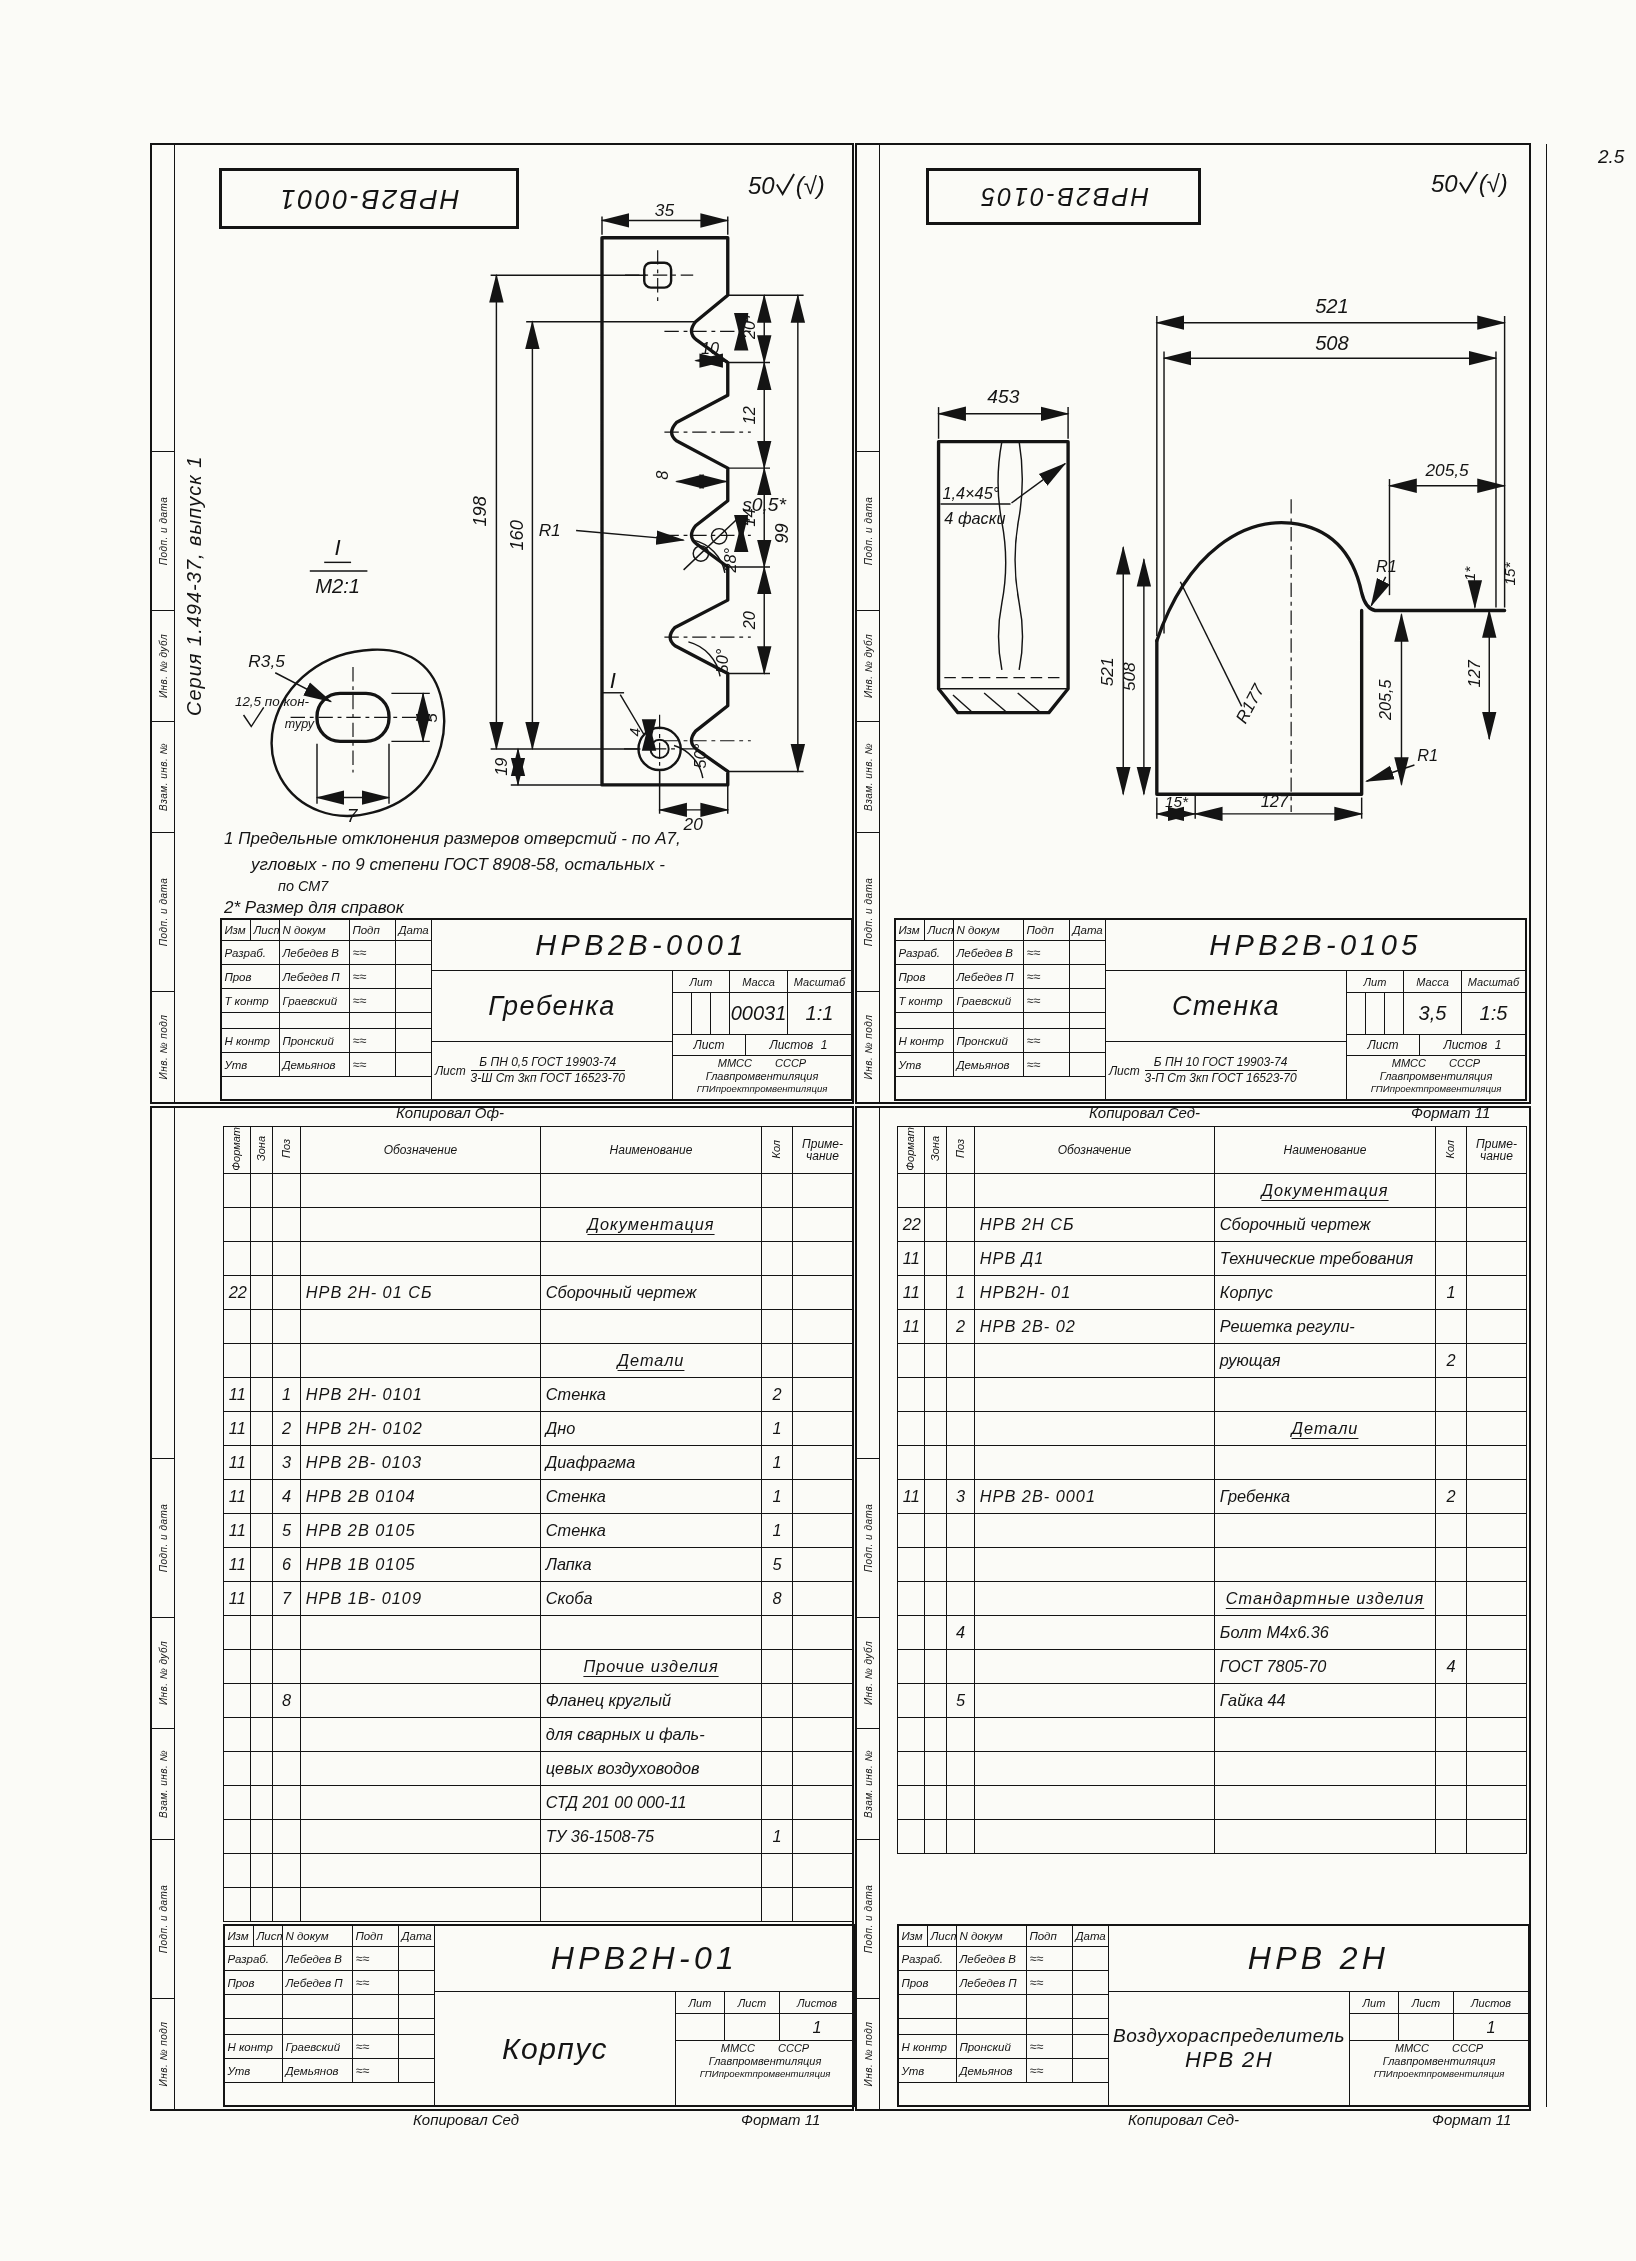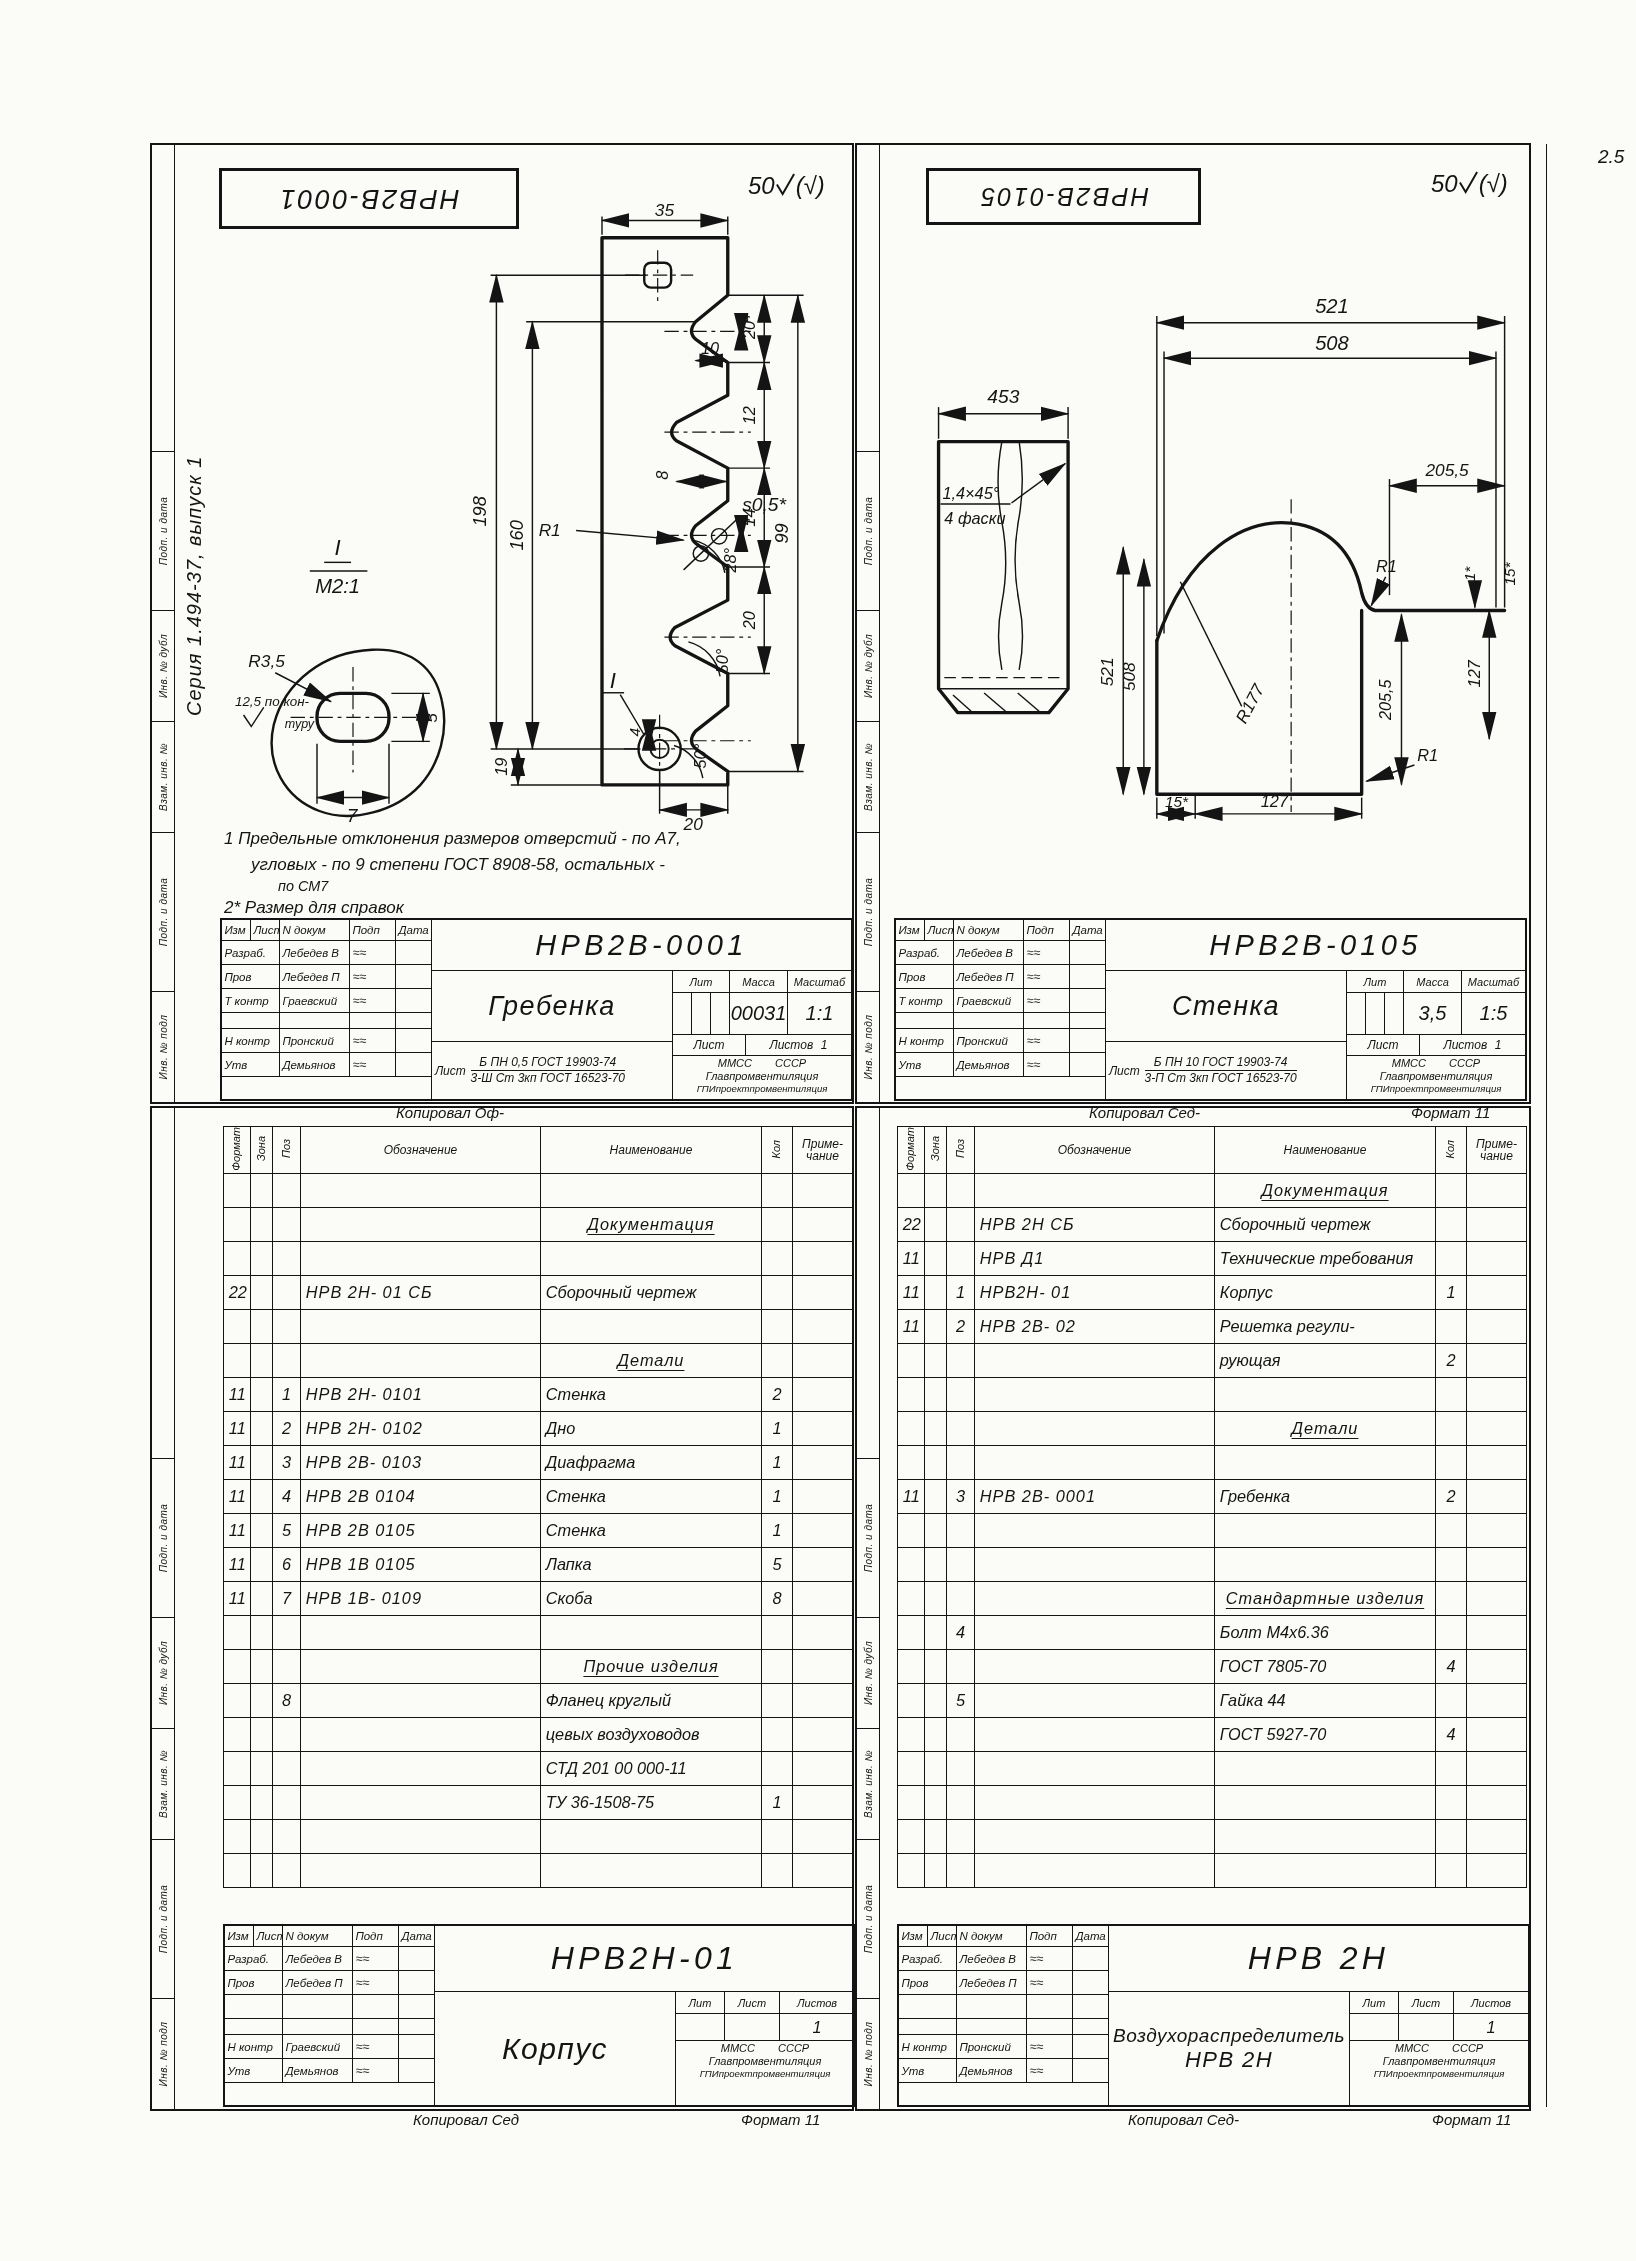--- a/index.html
+++ b/index.html
@@ -701,20 +701,29 @@
             <td class="co"></td>
             <td class="cn">Фланец круглый</td>
             <td class="ck"></td>
             <td></td>
           </tr>
       <tr>
             <td class="cf"></td>
             <td></td>
             <td class="cp"></td>
             <td class="co"></td>
+            <td class="cn">для сварных и фаль-</td>
+            <td class="ck"></td>
+            <td></td>
+          </tr>
+      <tr>
+            <td class="cf"></td>
+            <td></td>
+            <td class="cp"></td>
+            <td class="co"></td>
             <td class="cn">цевых воздуховодов</td>
             <td class="ck"></td>
             <td></td>
           </tr>
       <tr>
             <td class="cf"></td>
             <td></td>
             <td class="cp"></td>
             <td class="co"></td>
             <td class="cn">СТД 201 00 000-11</td>
@@ -995,29 +1004,20 @@
             <td class="co"></td>
             <td class="cn">Гайка 44</td>
             <td class="ck"></td>
             <td></td>
           </tr>
       <tr>
             <td class="cf"></td>
             <td></td>
             <td class="cp"></td>
             <td class="co"></td>
-            <td class="cn">ГОСТ 5927-70</td>
-            <td class="ck">4</td>
-            <td></td>
-          </tr>
-      <tr>
-            <td class="cf"></td>
-            <td></td>
-            <td class="cp"></td>
-            <td class="co"></td>
             <td class="cn"></td>
             <td class="ck"></td>
             <td></td>
           </tr>
       <tr>
             <td class="cf"></td>
             <td></td>
             <td class="cp"></td>
             <td class="co"></td>
             <td class="cn"></td>

